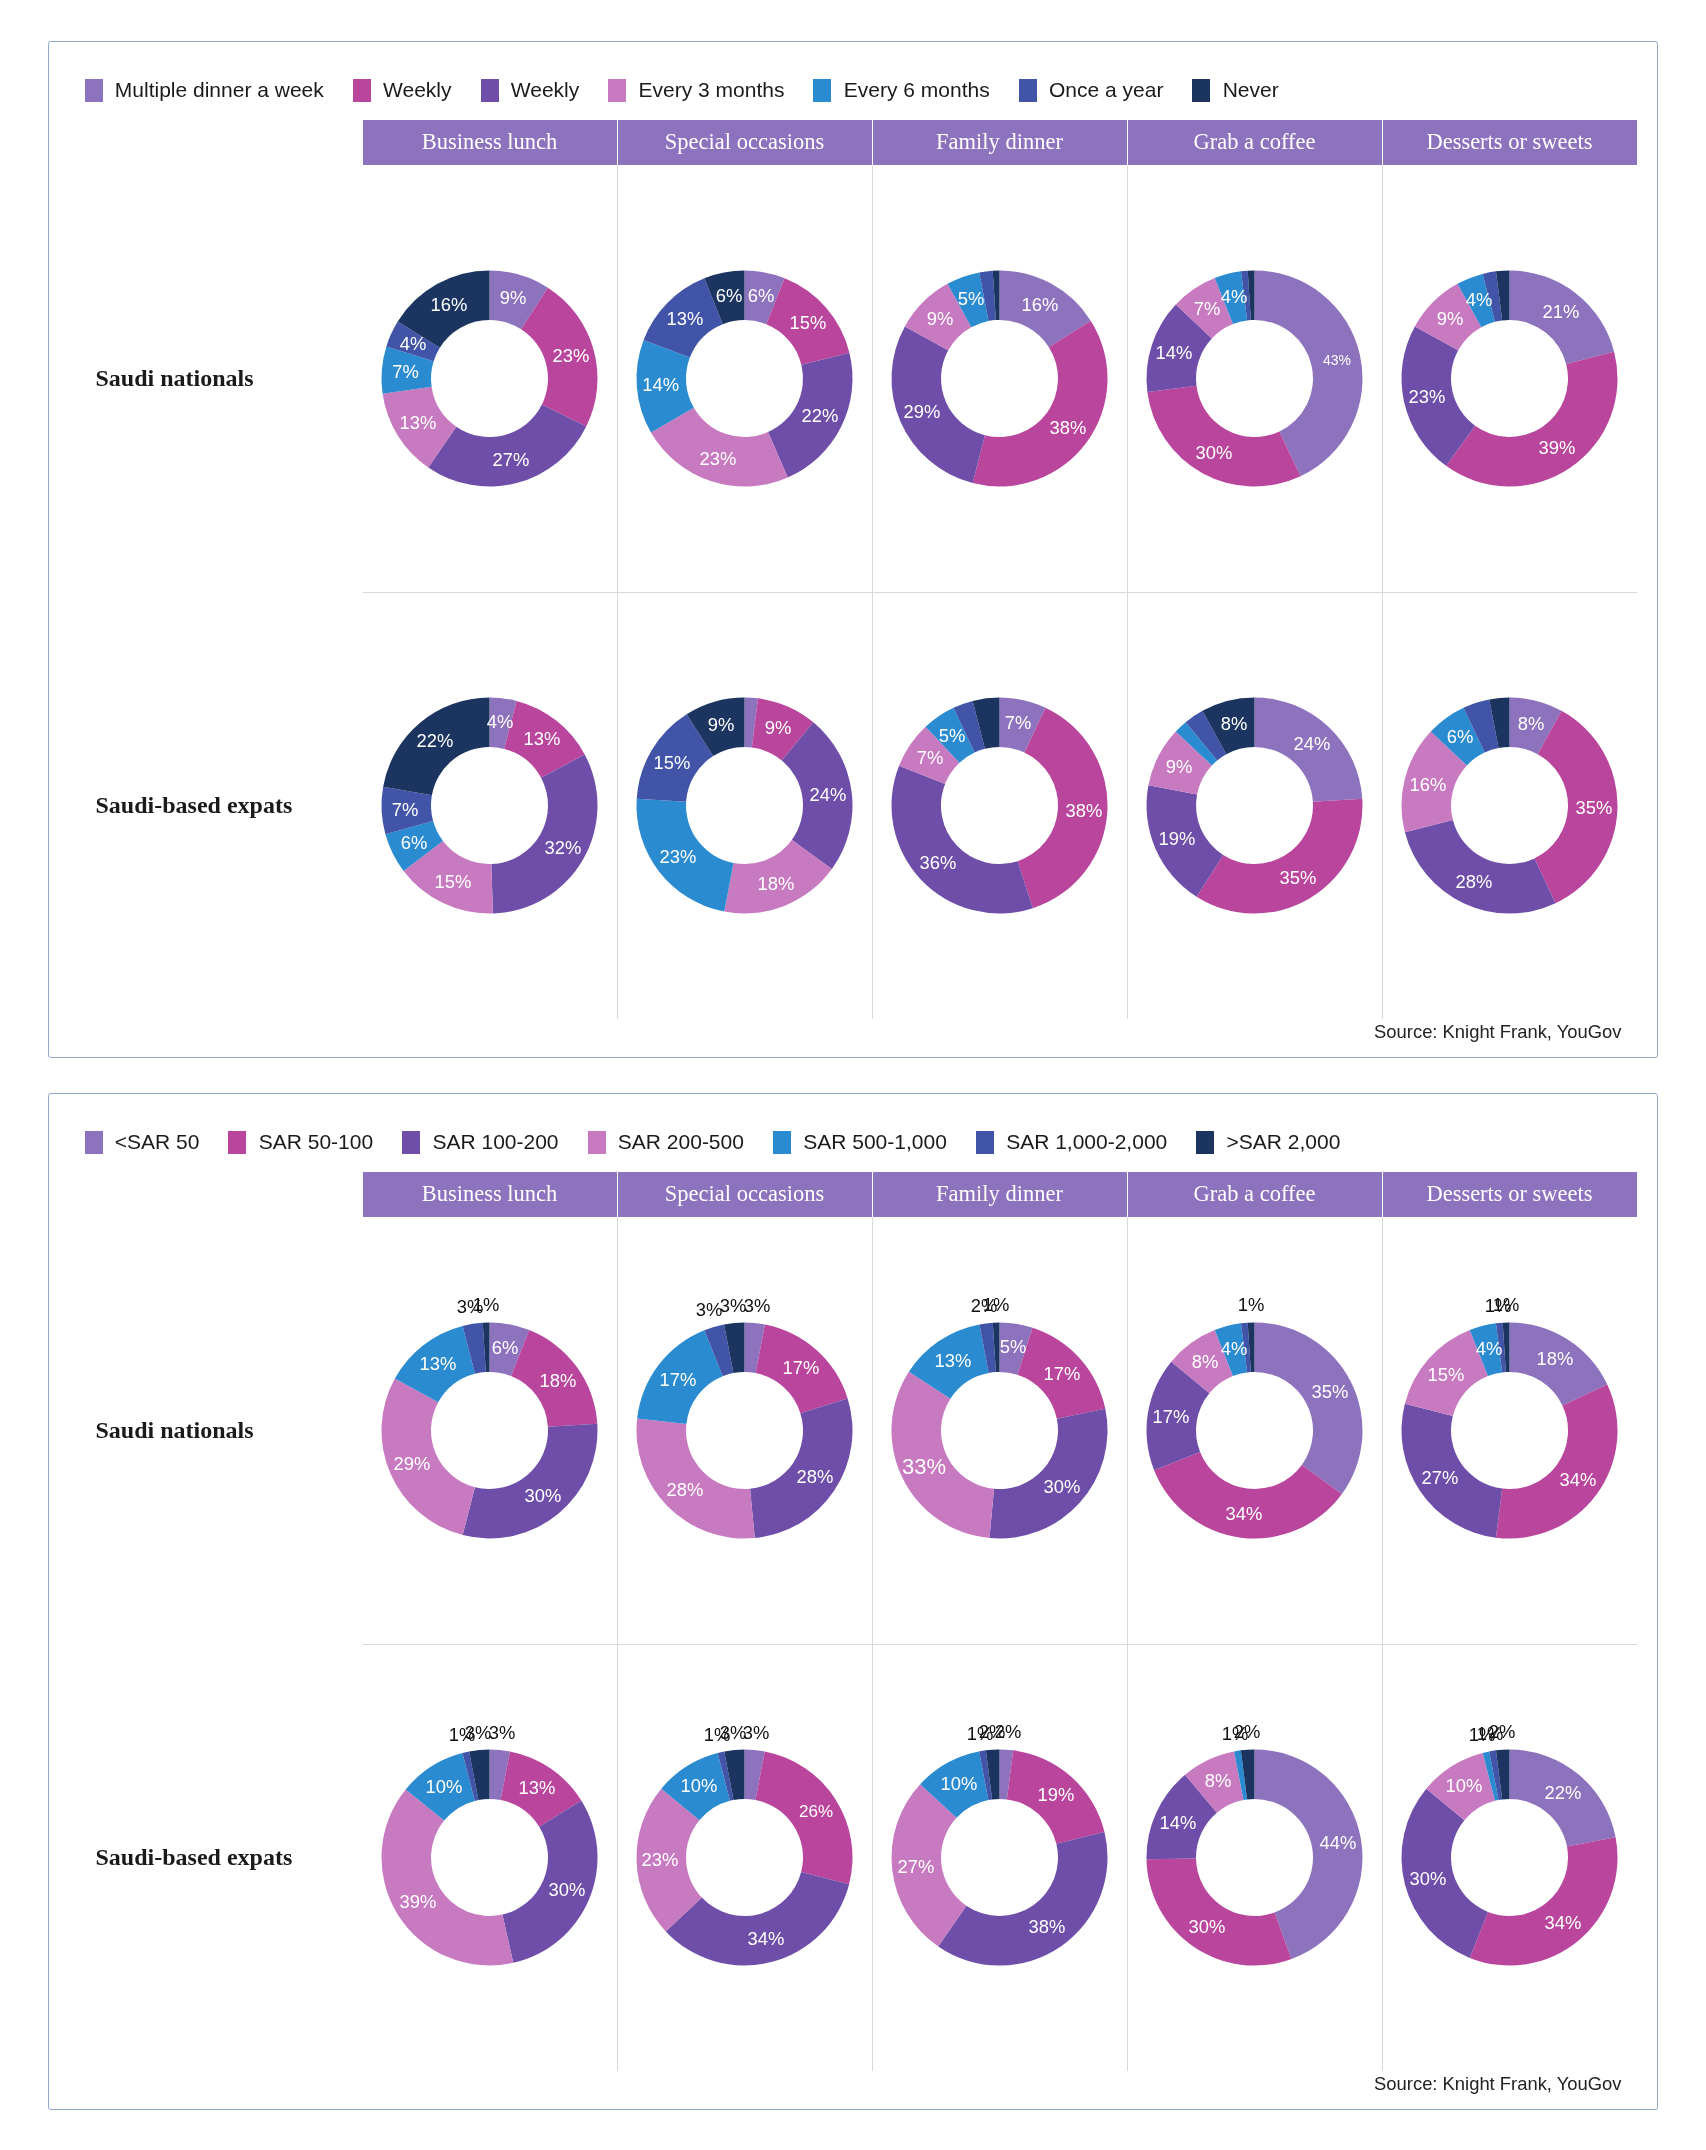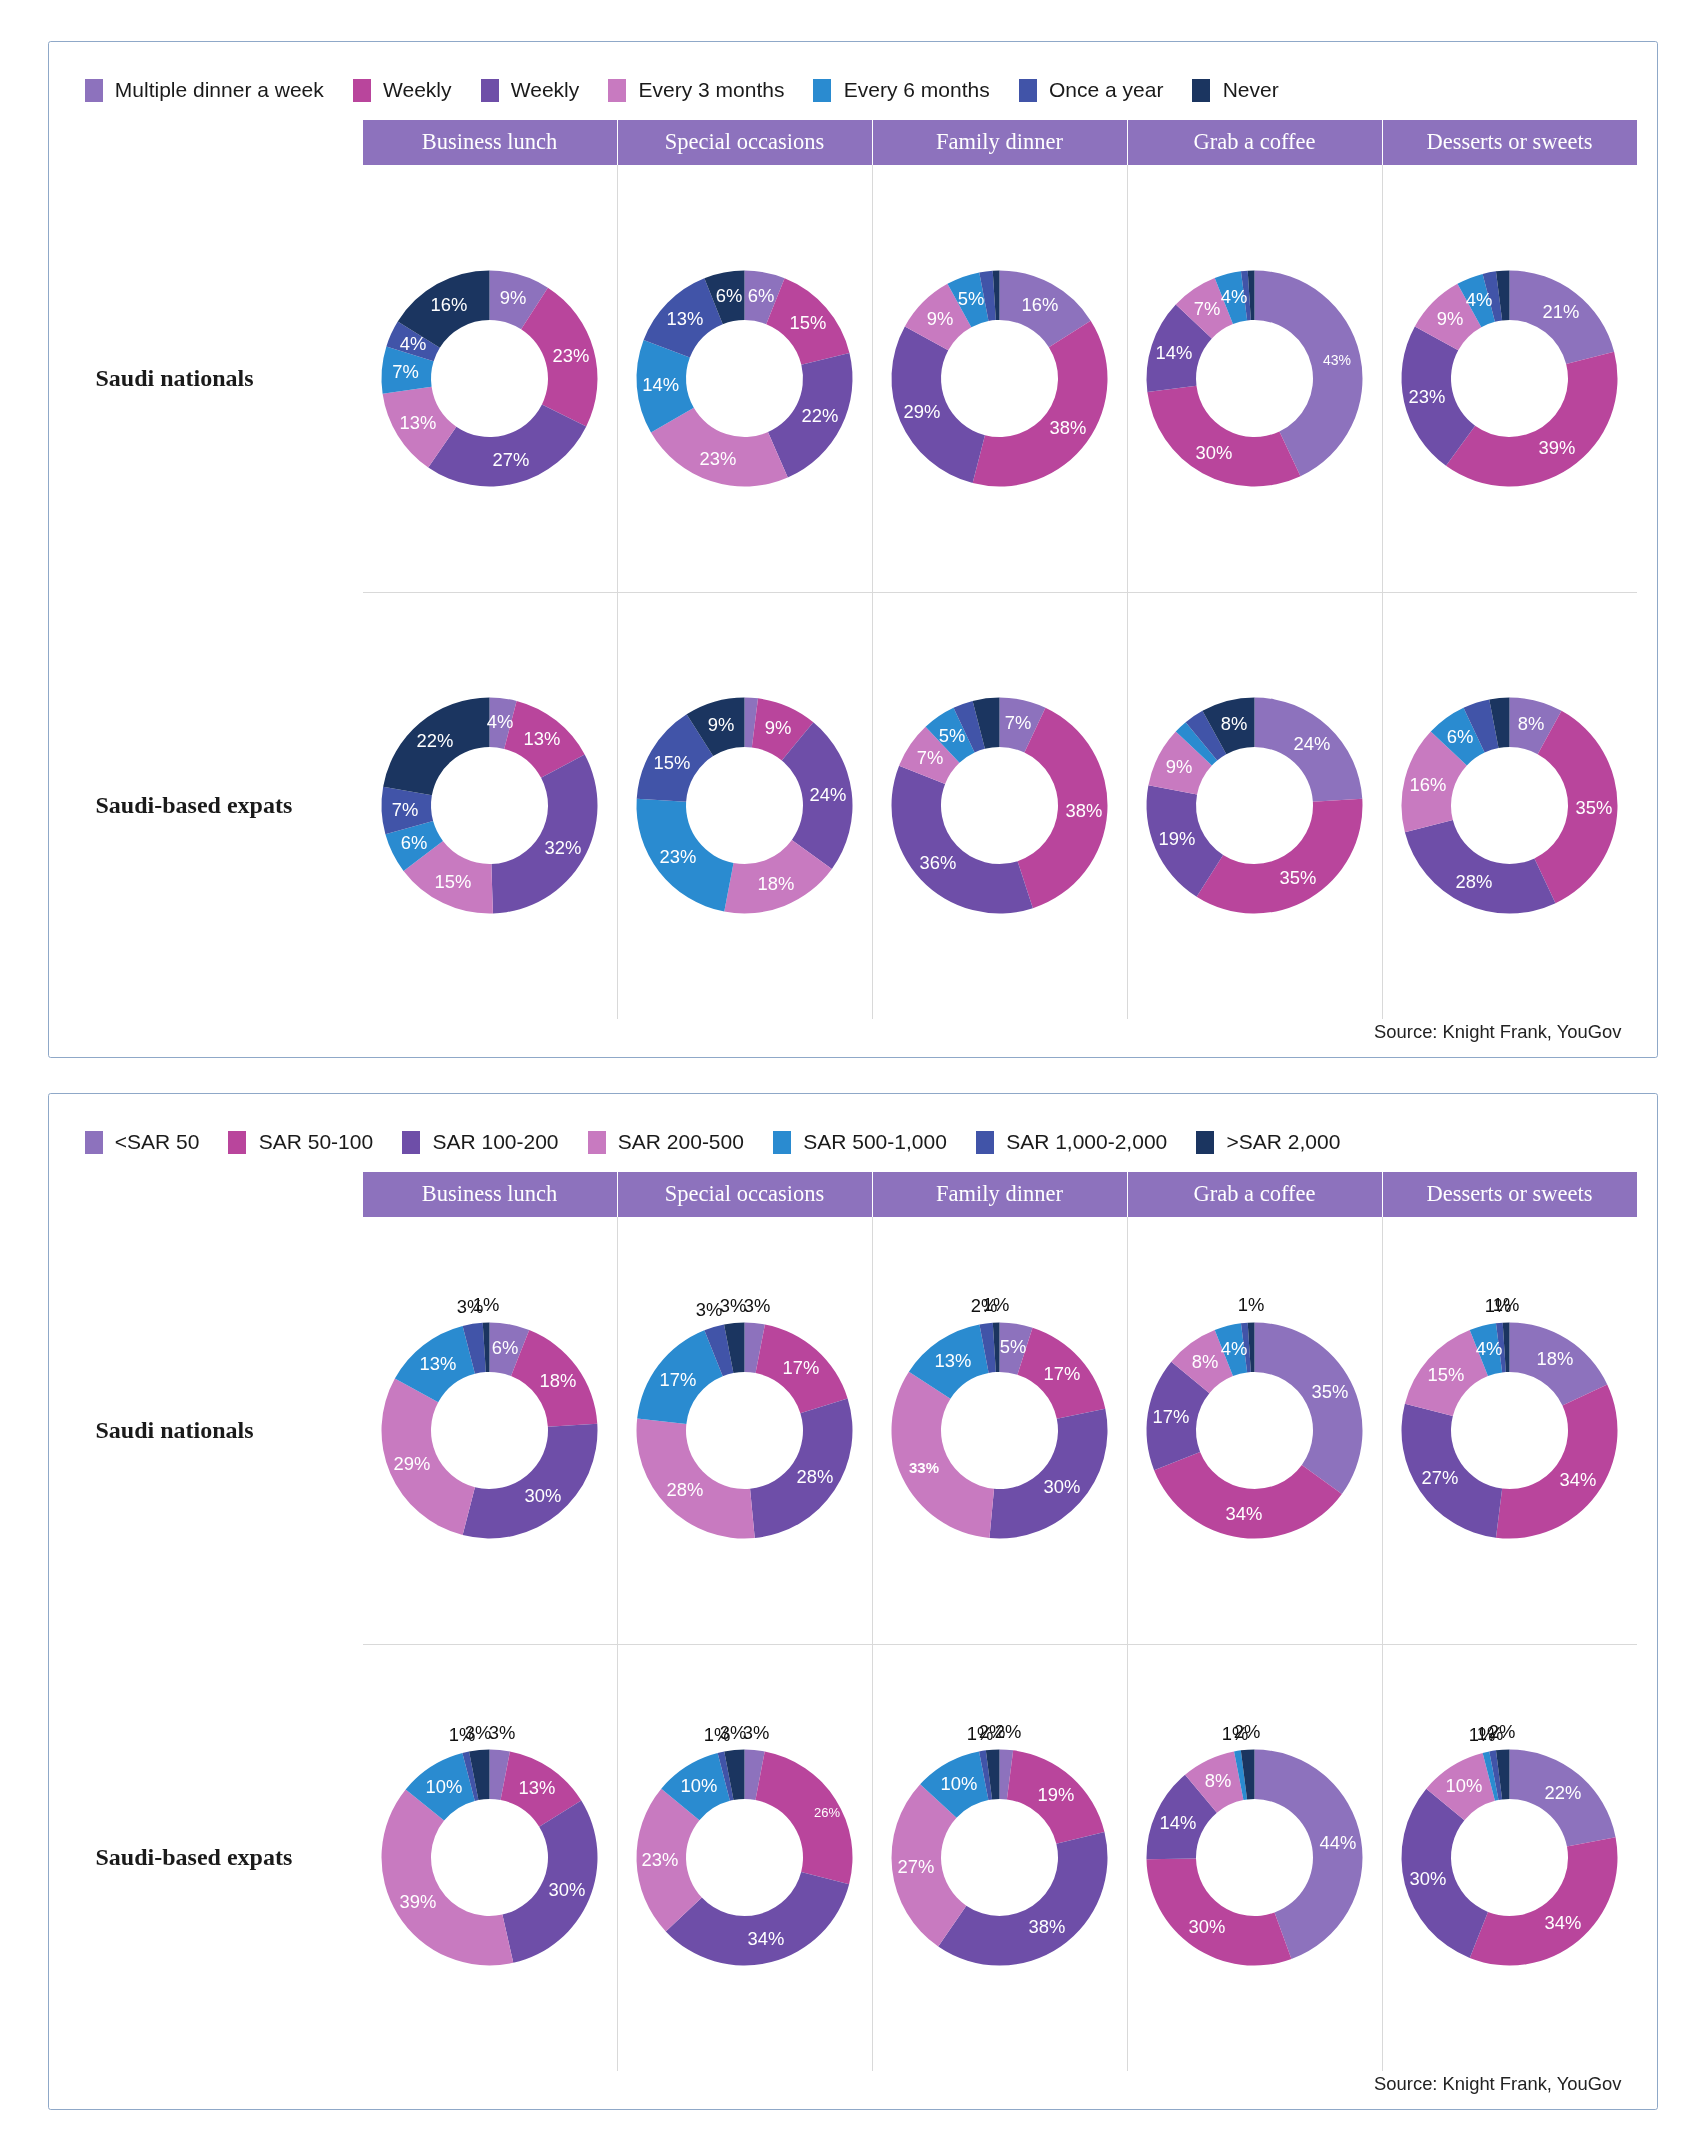--- a/index.html
+++ b/index.html
@@ -393,21 +393,21 @@
                   <path d="M 129.38149644043722 8.606741676857936 A 96 96 0 0 1 194.04455754391182 80.72252100585102 L 150.94080200295224 89.55803221150263 A 52 52 0 0 0 115.91497723857016 50.49531840829805 Z" fill="#b9459c"></path>
                   <path d="M 194.04455754391182 80.72252100585102 A 96 96 0 0 1 91.05479032152914 195.58233740502578 L 95.15467809082828 151.77376609438898 A 52 52 0 0 0 150.94080200295224 89.55803221150263 Z" fill="#6e4ea8"></path>
                   <path d="M 91.05479032152914 195.58233740502578 A 96 96 0 0 1 19.4605308084831 47.75639845542136 L 56.37445418792834 71.70138249668658 A 52 52 0 0 0 95.15467809082828 151.77376609438898 Z" fill="#c87ac0"></path>
                   <path d="M 19.4605308084831 47.75639845542136 A 96 96 0 0 1 82.18741563236871 5.667016170662677 L 90.35151680086638 48.90296709244228 A 52 52 0 0 0 56.37445418792834 71.70138249668658 Z" fill="#2a8bd0"></path>
                   <path d="M 82.18741563236871 5.667016170662677 A 96 96 0 0 1 94.03171480657782 4.1857026751749515 L 96.76717885356298 48.1005889490531 A 52 52 0 0 0 90.35151680086638 48.90296709244228 Z" fill="#4154a8"></path>
                   <path d="M 94.03171480657782 4.1857026751749515 A 96 96 0 0 1 99.99999999999999 4 L 99.99999999999999 48 A 52 52 0 0 0 96.76717885356298 48.1005889490531 Z" fill="#1b3560"></path>
                 </svg>
                 <div class="slice-label" style="left: 126px; top: 29px; font-size: 18.4px;">5%</div>
                 <div class="slice-label" style="left: 175px; top: 56px; font-size: 18.4px;">17%</div>
                 <div class="slice-label" style="left: 175px; top: 169px; font-size: 18.4px;">30%</div>
-                <div class="slice-label" style="left: 37px; top: 149px; font-size: 15px; font-weight: bold;">33%</div>
+                <div class="slice-label" style="left: 37px; top: 149px; font-size: 22px;">33%</div>
                 <div class="slice-label" style="left: 66px; top: 43px; font-size: 18.4px;">13%</div>
                 <div class="slice-label outside" style="left: 97px; top: -12px; font-size: 18.4px;">2%</div>
                 <div class="slice-label outside" style="left: 109px; top: -12.7px; font-size: 18.4px;">1%</div>
               </div>
             </div>
             <div class="cell">
               <div class="donut-holder" style="width: 225px; height: 225px;">
                 <svg class="donut-svg" viewBox="0 0 200 200" style="width: 225px; height: 225px;">
                   <path d="M 100 4 A 96 96 0 0 1 177.66563145999498 156.42738422007739 L 142.06888370749726 130.5648331192086 A 52 52 0 0 0 100 48 Z" fill="#8d72bd"></path>
                   <path d="M 177.66563145999498 156.42738422007739 A 96 96 0 0 1 10.741457354727885 135.33995705772912 L 51.65162273381094 119.14247673960328 A 52 52 0 0 0 142.06888370749726 130.5648331192086 Z" fill="#b9459c"></path>
@@ -476,21 +476,21 @@
                 <svg class="donut-svg" viewBox="0 0 200 200" style="width: 225px; height: 225px;">
                   <path d="M 100 4 A 96 96 0 0 1 117.98860620022955 5.700423930045886 L 109.74382835845768 48.92106296210819 A 52 52 0 0 0 100 48 Z" fill="#8d72bd"></path>
                   <path d="M 117.98860620022955 5.700423930045886 A 96 96 0 0 1 192.98398346834858 123.87422916782607 L 150.36632437868883 112.93187413257246 A 52 52 0 0 0 109.74382835845768 48.92106296210819 Z" fill="#b9459c"></path>
                   <path d="M 192.98398346834858 123.87422916782607 A 96 96 0 0 1 30.019011767544484 165.7165221691541 L 62.09363137408659 135.5964495082918 A 52 52 0 0 0 150.36632437868883 112.93187413257246 Z" fill="#6e4ea8"></path>
                   <path d="M 30.019011767544484 165.7165221691541 A 96 96 0 0 1 26.030728693524253 38.80729698412576 L 59.933311375658974 66.85395253306812 A 52 52 0 0 0 62.09363137408659 135.5964495082918 Z" fill="#c87ac0"></path>
                   <path d="M 26.030728693524253 38.80729698412576 A 96 96 0 0 1 76.12577083217397 7.0160165316514025 L 87.06812586742757 49.63367562131118 A 52 52 0 0 0 59.933311375658974 66.85395253306812 Z" fill="#2a8bd0"></path>
                   <path d="M 76.12577083217397 7.0160165316514025 A 96 96 0 0 1 82.01139379977052 5.700423930045872 L 90.25617164154237 48.92106296210818 A 52 52 0 0 0 87.06812586742757 49.63367562131118 Z" fill="#4154a8"></path>
                   <path d="M 82.01139379977052 5.700423930045872 A 96 96 0 0 1 100.00000000000007 4 L 100.00000000000004 48 A 52 52 0 0 0 90.25617164154237 48.92106296210818 Z" fill="#1b3560"></path>
                 </svg>
                 <div class="slice-label outside" style="left: 124px; top: -12.2px; font-size: 18.4px;">3%</div>
-                <div class="slice-label" style="left: 184px; top: 67px; font-size: 13px; margin-left: 11px;">26%</div>
+                <div class="slice-label" style="left: 184px; top: 67px; font-size: 17px;">26%</div>
                 <div class="slice-label" style="left: 134px; top: 194px; font-size: 18.4px;">34%</div>
                 <div class="slice-label" style="left: 28px; top: 115px; font-size: 18.4px;">23%</div>
                 <div class="slice-label" style="left: 67px; top: 41px; font-size: 18.4px;">10%</div>
                 <div class="slice-label outside" style="left: 85px; top: -9.8px; font-size: 18.4px;">1%</div>
                 <div class="slice-label outside" style="left: 101px; top: -12.2px; font-size: 18.4px;">3%</div>
               </div>
             </div>
             <div class="cell">
               <div class="donut-holder" style="width: 225px; height: 225px;">
                 <svg class="donut-svg" viewBox="0 0 200 200" style="width: 225px; height: 225px;">

